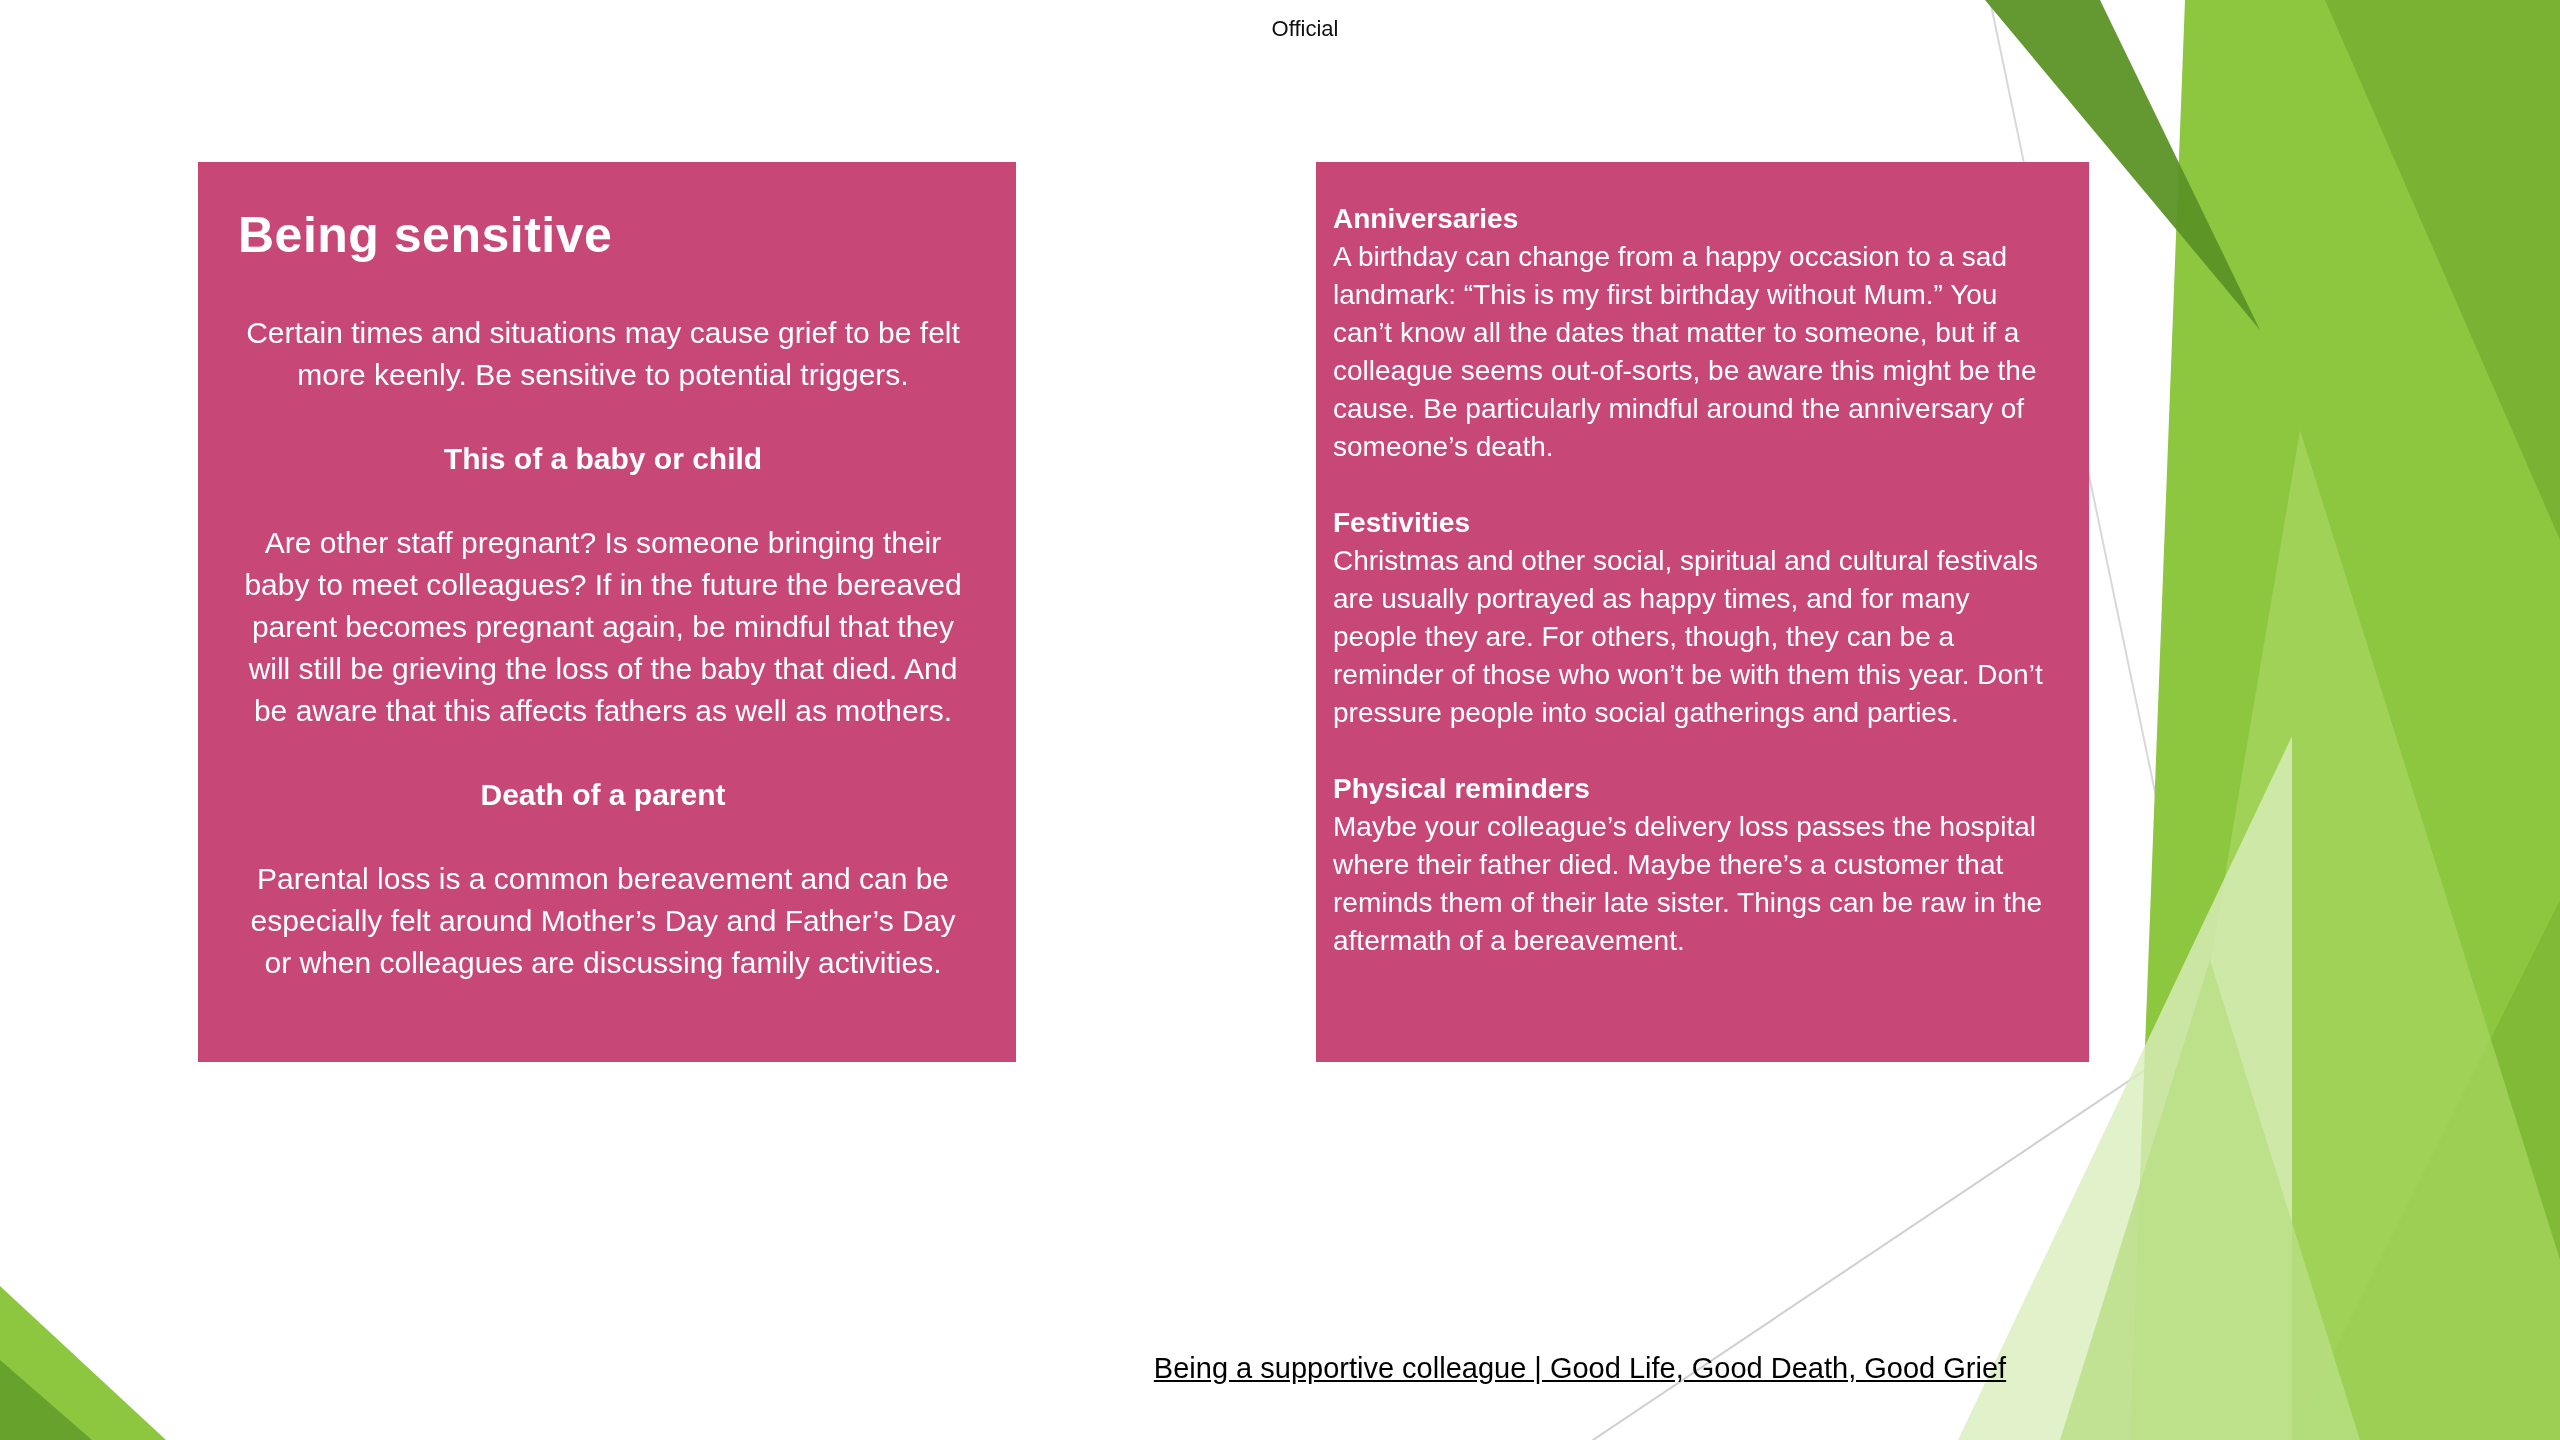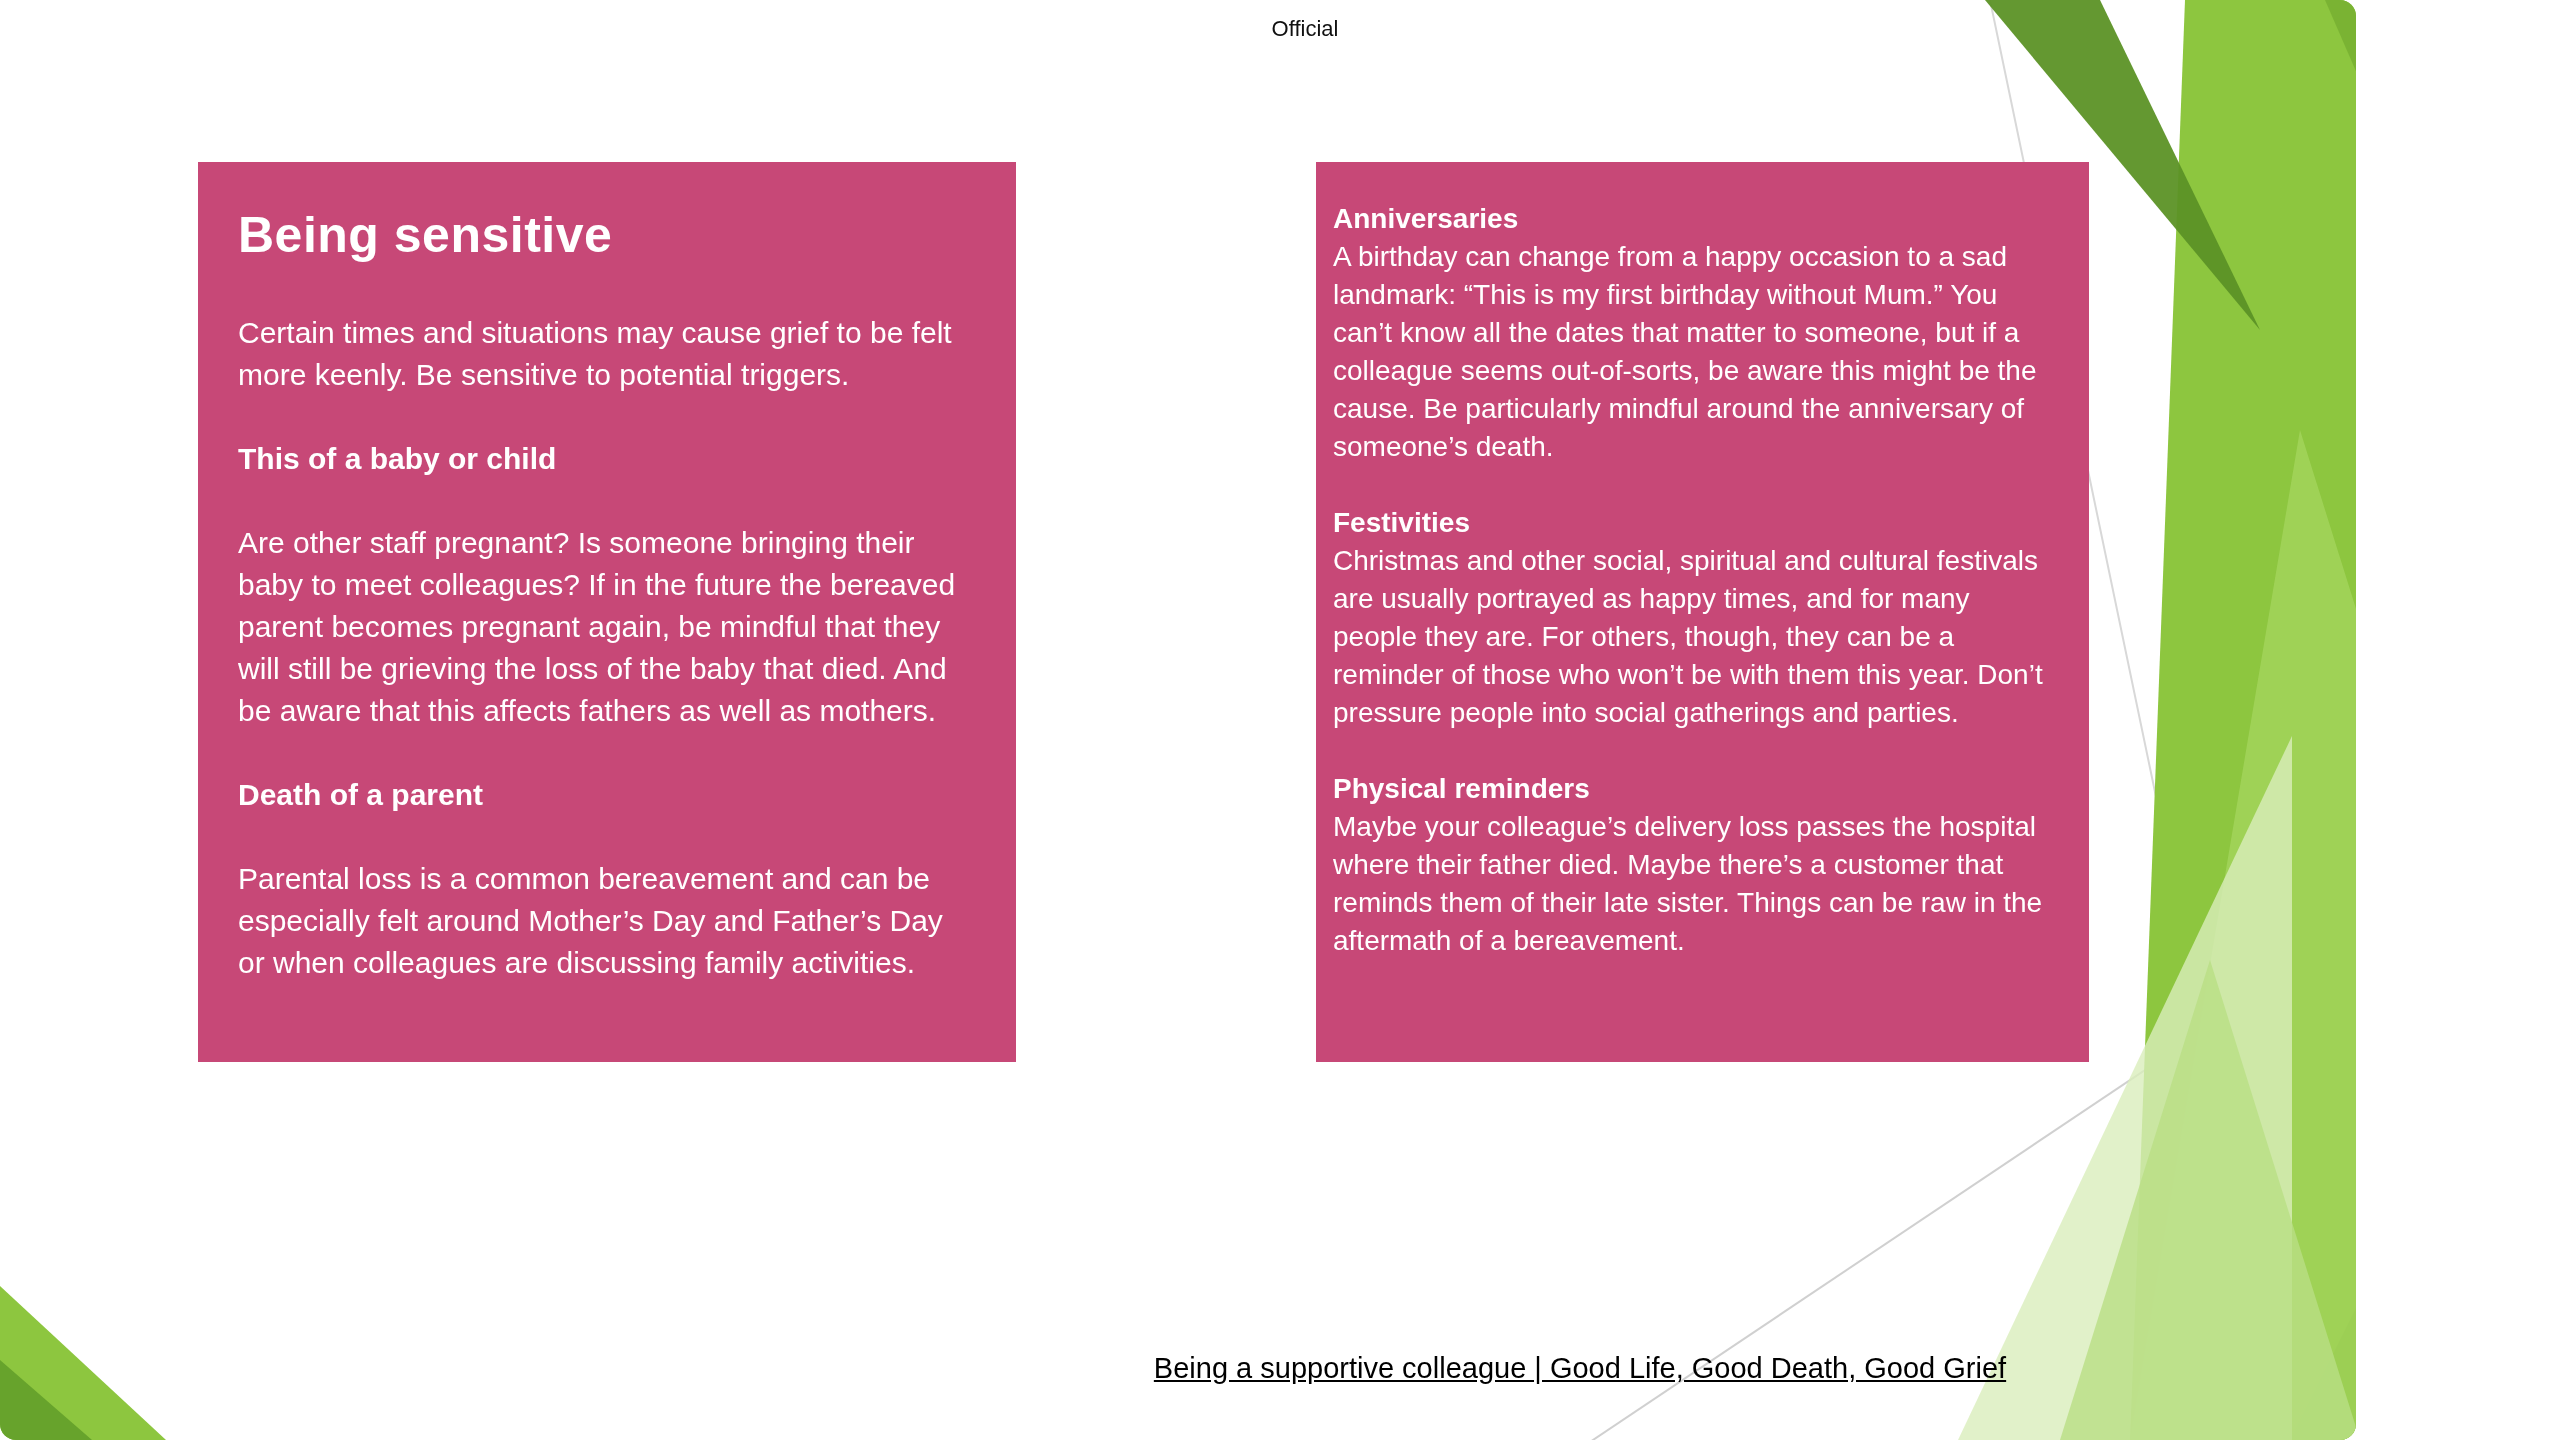--- a/index.html
+++ b/index.html
@@ -1,25 +1,24 @@
 <!DOCTYPE html>
 <html><head>
 <meta charset="utf-8">
 <style>
   * { margin: 0; padding: 0; box-sizing: border-box; }
   html, body { background: #ffffff; }
   body { font-family: "Liberation Sans", "DejaVu Sans", sans-serif; }
 
   .slide {
     position: relative;
-    width: 2356px;
+    width: 2560px;
     height: 1440px;
     background: #ffffff;
     overflow: hidden;
-    border-radius: 16px;
   }
 
   .decor {
     position: absolute;
     inset: 0;
     z-index: 0;
     pointer-events: none;
   }
 
   .classification {
@@ -70,20 +69,21 @@
     font-weight: bold;
     letter-spacing: 0.5px;
     margin-bottom: 48px;
   }
 
   .card-left .card-intro,
   .card-left .sec-h,
   .card-left .sec-b {
     font-size: 30px;
     line-height: 42px;
+    text-align: center;
   }
   .card-left .card-intro { margin-bottom: 42px; }
   .card-left .sec-b { margin-bottom: 42px; margin-top: 42px; }
 
   .card-right .sec-h,
   .card-right .sec-b {
     font-size: 28px;
     line-height: 38px;
   }
   .card-right .sec-b { margin-bottom: 38px; }

